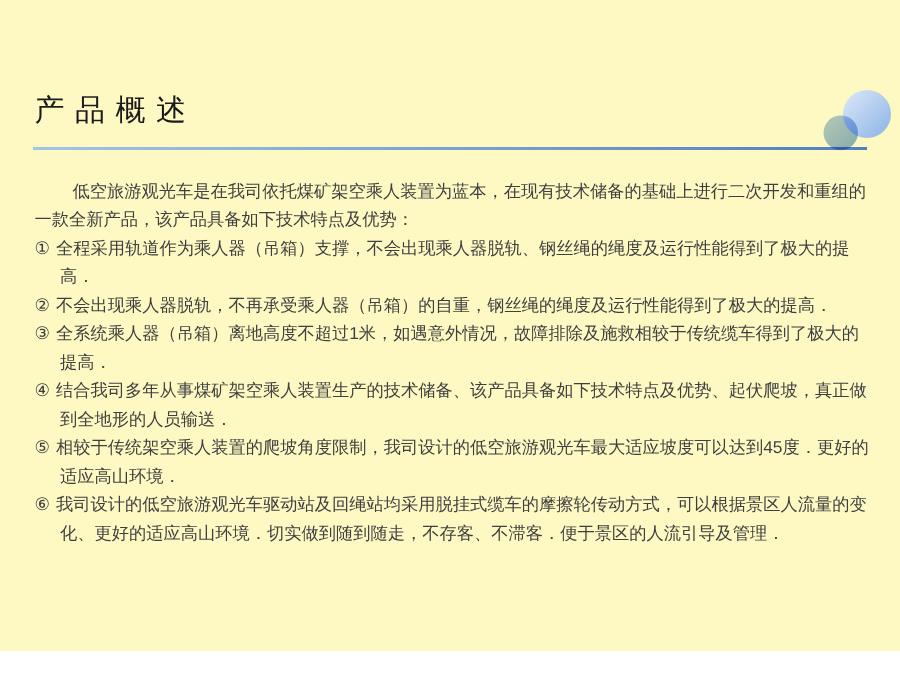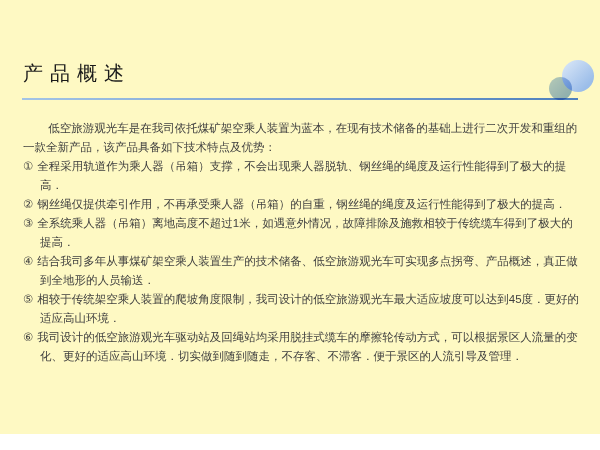--- a/index.html
+++ b/index.html
@@ -92,29 +92,29 @@
 
   <div class="body-text">
 
     <p class="intro">低空旅游观光车是在我司依托煤矿架空乘人装置为蓝本，在现有技术储备的基础上进行二次开发和重组的一款全新产品，该产品具备如下技术特点及优势：</p>
 
     <div class="feature-item">
       <span class="item-marker">①</span><span>全程采用轨道作为乘人器（吊箱）支撑，不会出现乘人器脱轨、钢丝绳的绳度及运行性能得到了极大的提高．</span>
     </div>
 
     <div class="feature-item">
-      <span class="item-marker">②</span><span>钢丝绳仅提供牵引作用，不再承受乘人器（吊箱）的自重，钢丝绳的绳度及运行性能得到了极大的提高．</span>
+      <span class="item-marker">②</span><span>不会出现乘人器脱轨，不再承受乘人器（吊箱）的自重，钢丝绳的绳度及运行性能得到了极大的提高．</span>
     </div>
 
     <div class="feature-item">
       <span class="item-marker">③</span><span>全系统乘人器（吊箱）离地高度不超过1米，如遇意外情况，故障排除及施救相较于传统缆车得到了极大的提高．</span>
     </div>
 
     <div class="feature-item">
-      <span class="item-marker">④</span><span>结合我司多年从事煤矿架空乘人装置生产的技术储备、低空旅游观光车可实现多点拐弯、产品概述，真正做到全地形的人员输送．</span>
+      <span class="item-marker">④</span><span>结合我司多年从事煤矿架空乘人装置生产的技术储备、该产品具备如下技术特点及优势、起伏爬坡，真正做到全地形的人员输送．</span>
     </div>
 
     <div class="feature-item">
       <span class="item-marker">⑤</span><span>相较于传统架空乘人装置的爬坡角度限制，我司设计的低空旅游观光车最大适应坡度可以达到45度．更好的适应高山环境．</span>
     </div>
 
     <div class="feature-item">
       <span class="item-marker">⑥</span><span>我司设计的低空旅游观光车驱动站及回绳站均采用脱挂式缆车的摩擦轮传动方式，可以根据景区人流量的变化、更好的适应高山环境．切实做到随到随走，不存客、不滞客．便于景区的人流引导及管理．</span>
     </div>
 

